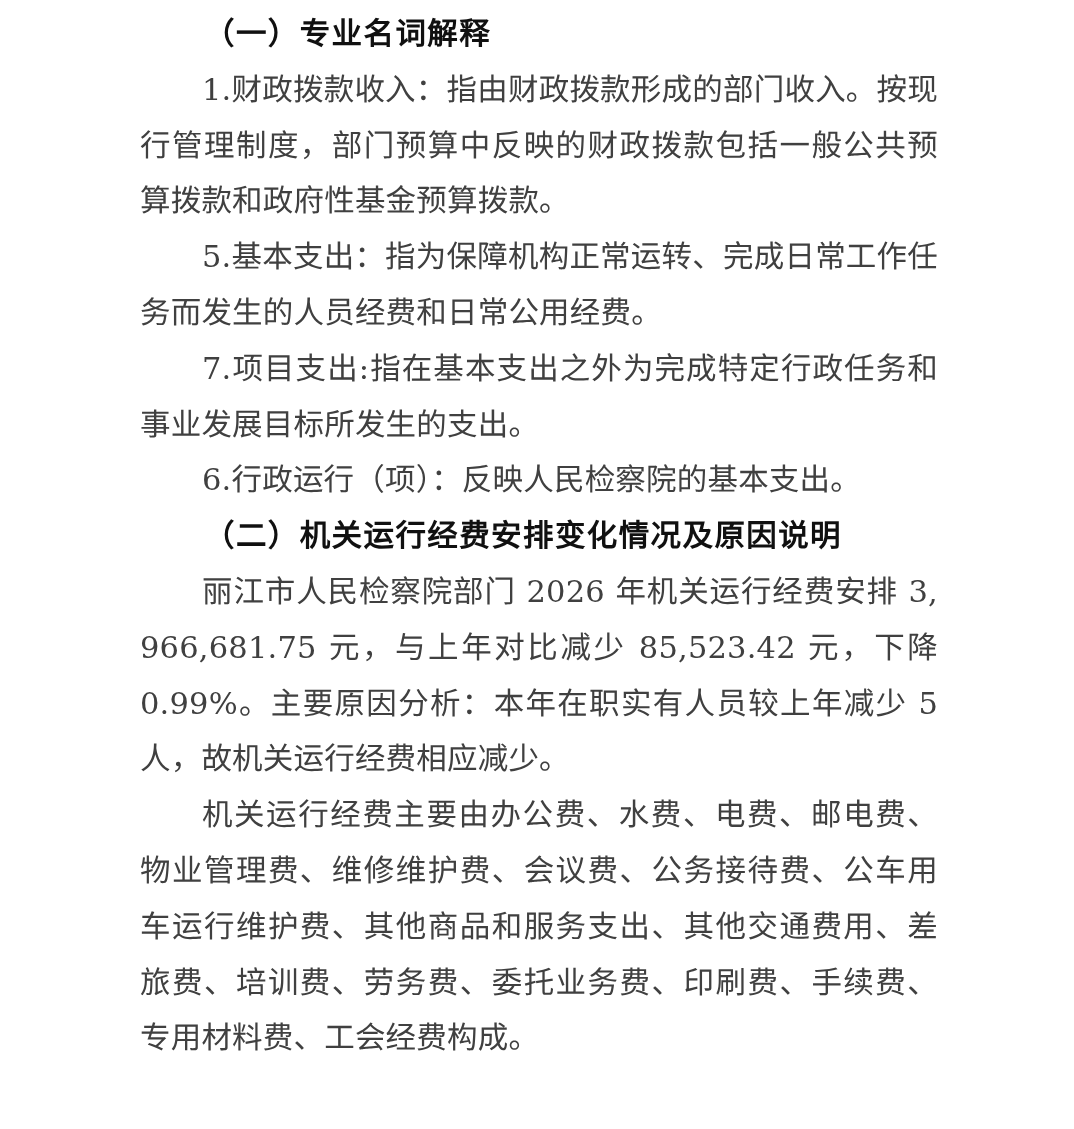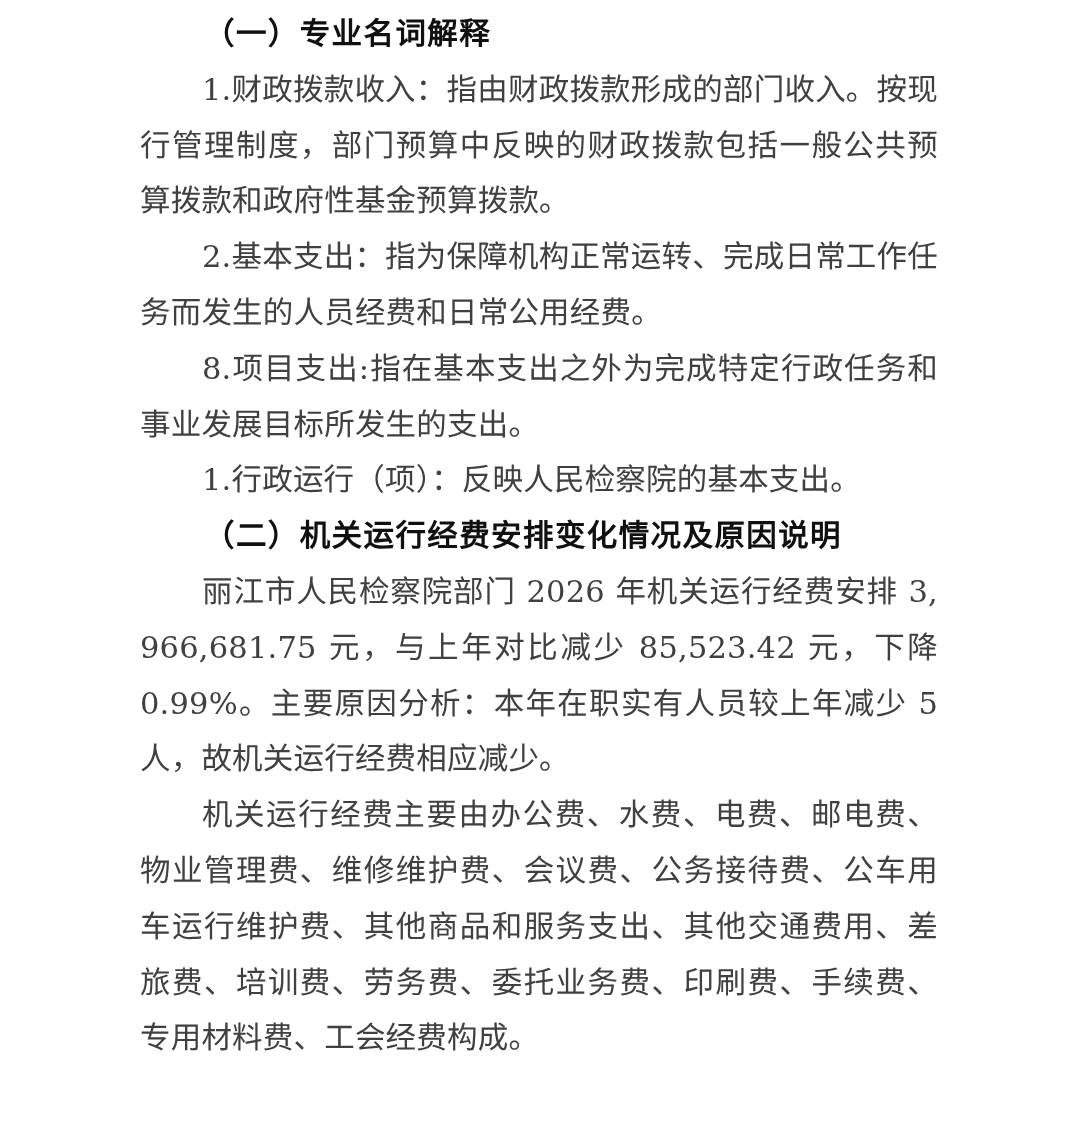--- a/index.html
+++ b/index.html
@@ -50,26 +50,26 @@
 </head>
 <body>
 
 <div class="page">
   <div class="doc-body">
 
     <p class="para heading">（一）专业名词解释</p>
 
     <p class="para numbered">1.财政拨款收入：指由财政拨款形成的部门收入。按现行管理制度，部门预算中反映的财政拨款包括一般公共预算拨款和政府性基金预算拨款。</p>
 
-    <p class="para numbered">2.基本支出：指为保障机构正常运转、完成日常工作任务而发生的人员经费和日常公用经费。</p>
+    <p class="para numbered">5.基本支出：指为保障机构正常运转、完成日常工作任务而发生的人员经费和日常公用经费。</p>
 
-    <p class="para numbered">8.项目支出:指在基本支出之外为完成特定行政任务和事业发展目标所发生的支出。</p>
+    <p class="para numbered">7.项目支出:指在基本支出之外为完成特定行政任务和事业发展目标所发生的支出。</p>
 
 
-    <p class="para numbered">1.行政运行（项）：反映人民检察院的基本支出。</p>
+    <p class="para numbered">6.行政运行（项）：反映人民检察院的基本支出。</p>
 
     <p class="para heading">（二）机关运行经费安排变化情况及原因说明</p>
 
     <p class="para">丽江市人民检察院部门 2026 年机关运行经费安排 3,966,681.75 元，与上年对比减少 85,523.42 元，下降 0.99%。主要原因分析：本年在职实有人员较上年减少 5 人，故机关运行经费相应减少。</p>
 
     <p class="para">机关运行经费主要由办公费、水费、电费、邮电费、物业管理费、维修维护费、会议费、公务接待费、公车用车运行维护费、其他商品和服务支出、其他交通费用、差旅费、培训费、劳务费、委托业务费、印刷费、手续费、专用材料费、工会经费构成。</p>
 
   </div>
 </div>
 

